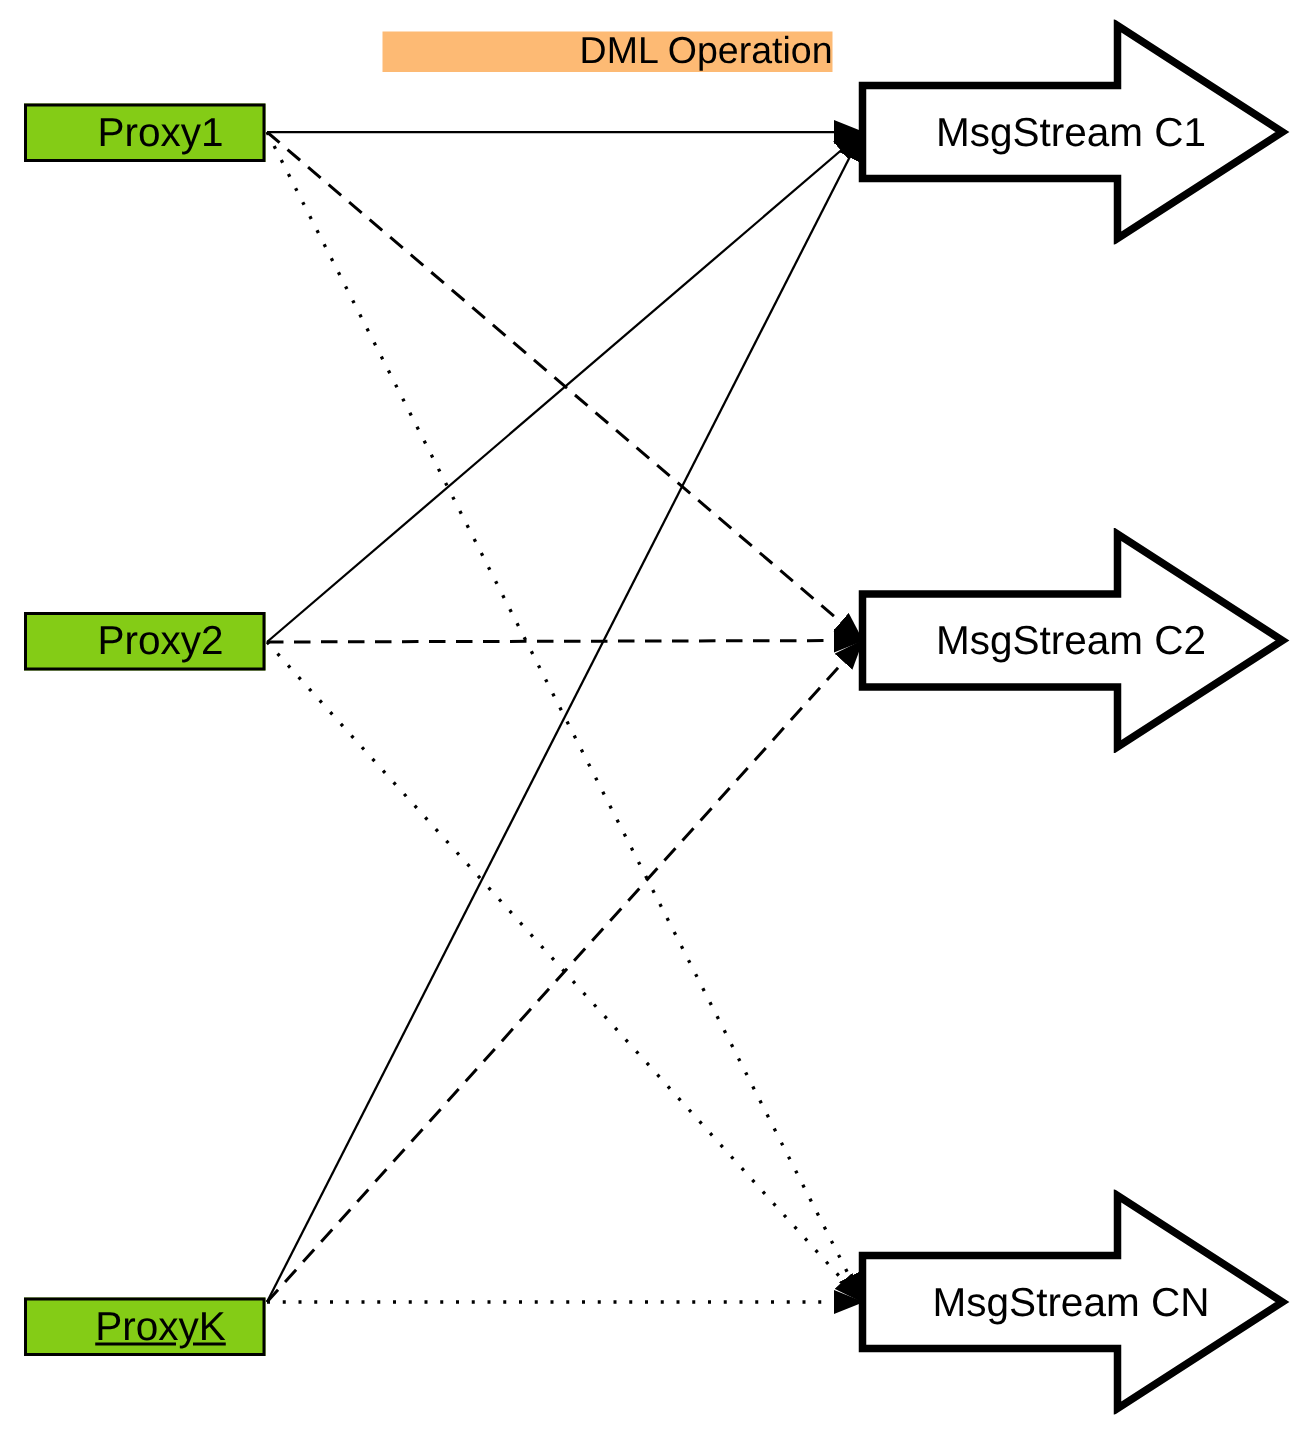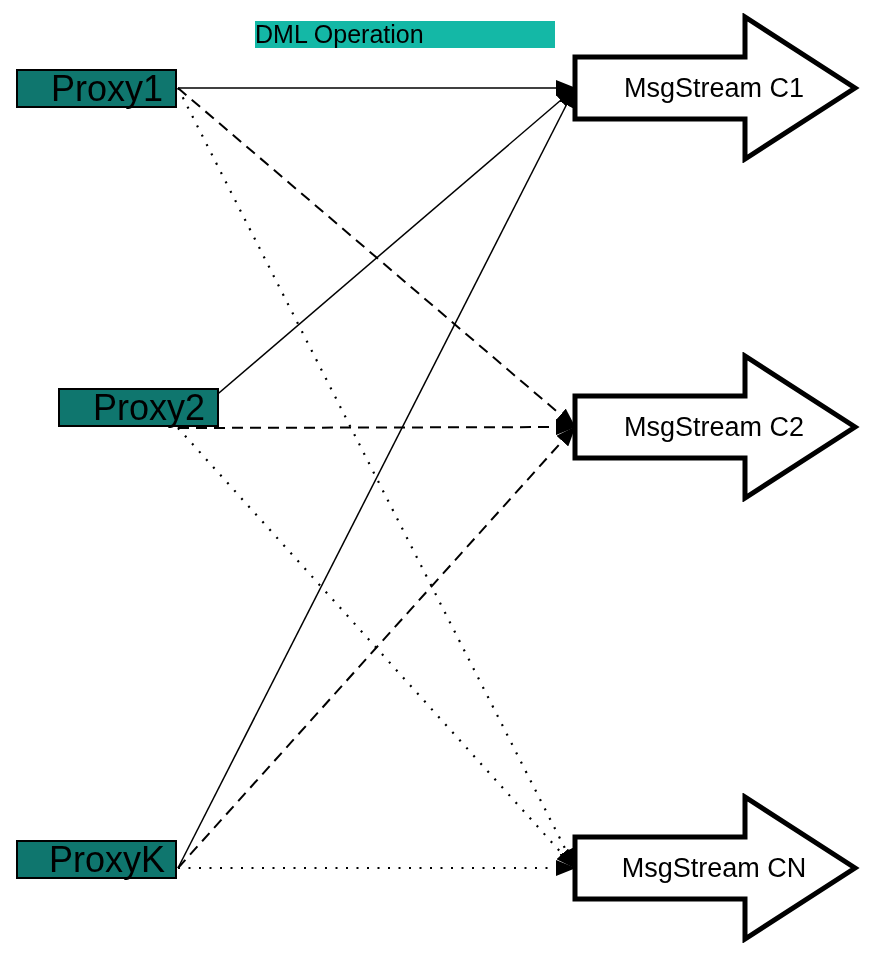--- a/index.html
+++ b/index.html
@@ -21,43 +21,43 @@
     left: 0;
     top: 0;
     width: 875px;
     height: 956px;
   }
   .diagram-title {
     position: absolute;
     left: 255px;
     top: 21px;
     width: 300px;
-    text-align: left;
+    text-align: right;
     font-size: 25px;
     line-height: 27px;
     color: #000000;
-    background: #14b8a6;
+    background: #fdba74;
   }
   .proxy-box {
     position: absolute;
     left: 16px;
     width: 161px;
     height: 39px;
-    background: #0f766e;
+    background: #84cc16;
     border: 2.5px solid #000000;
     box-sizing: border-box;
     display: flex;
     align-items: center;
     justify-content: center;
-    font-size: 36px;
+    font-size: 27px;
     padding-left: 21px;
   }
   #node-proxy1 { top: 69px; }
-  #node-proxy2 { top: 388px; margin-left: 42px; }
-  #node-proxyK { top: 840px; }
+  #node-proxy2 { top: 408px; }
+  #node-proxyK { top: 865px; text-decoration: underline; }
   .stream-svg {
     position: absolute;
     left: 570px;
     width: 290px;
     height: 150px;
   }
   #stream-c1 { top: 13px; }
   #stream-c2 { top: 352px; }
   #stream-cn { top: 793px; }
   .stream-shape {

